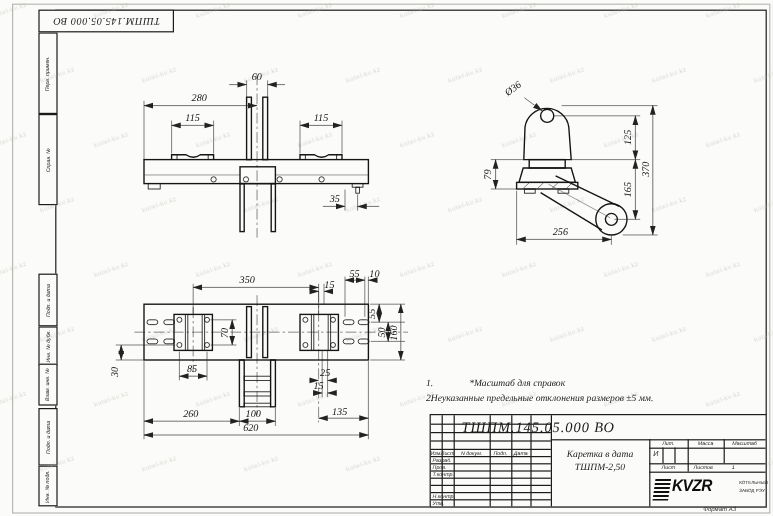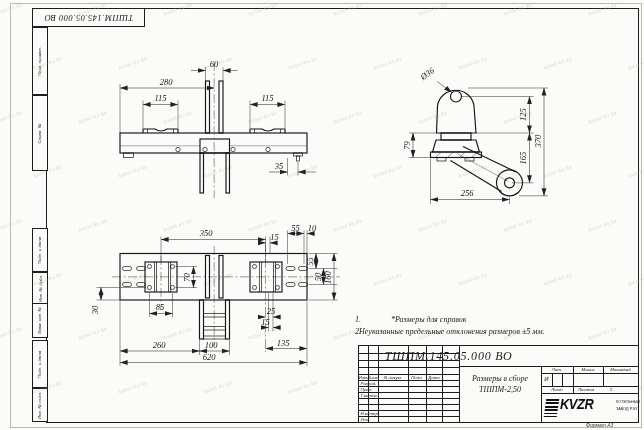--- a/index.html
+++ b/index.html
@@ -344,21 +344,21 @@
       <line class="dim" x1="199.5" y1="351" x2="229.5" y2="351" marker-start="url(#arr)" marker-end="url(#arr)"></line>
       <text class="dt" x="211" y="347.5">100</text>
       <line class="dim" x1="120" y1="362.5" x2="307" y2="362.5" marker-start="url(#arr)" marker-end="url(#arr)"></line>
       <text class="dt" x="209" y="359.5">620</text>
     </g>
   </svg>
 
   <div class="abs" style="left:355px;top:315px;z-index:3;">
     <div style="position:relative;">
       <span class="abs note-num" style="left:0;top:0;">1.</span>
-      <span class="abs note-text" style="left:36px;top:0;">*Размеры для справок</span>
+      <span class="abs note-text" style="left:36px;top:0;">*Масштаб для справок</span>
       <span class="abs note-num" style="left:0;top:12px;">2.</span>
       <span class="abs note-text" style="left:4px;top:12px;">Неуказанные предельные отклонения размеров  ±5 мм.</span>
     </div>
   </div>
 
   <div class="abs" id="tb">
 
     <div class="tbl" style="left:9px;top:0;width:1px;height:76px;"></div>
     <div class="tbl" style="left:19px;top:0;width:1px;height:76px;"></div>
     <div class="tbl" style="left:49px;top:0;width:1px;height:76px;"></div>
@@ -386,21 +386,21 @@
 
     <span class="tbt" style="left:1.5px;top:35px;">Разраб.</span>
     <span class="tbt" style="left:1.5px;top:41px;">Пров.</span>
     <span class="tbt" style="left:1.5px;top:47px;">Т.контр.</span>
     <span class="tbt" style="left:1.5px;top:65px;">Н.контр.</span>
     <span class="tbt" style="left:1.5px;top:71px;">Утв.</span>
 
     <div id="tb-docnum">ТШПМ.145.05.000  ВО</div>
     <div class="tbl" style="left:100px;top:20px;width:179px;height:1.3px;"></div>
 
-    <span class="tb-name" style="top:28px;">Размеры в сборе</span>
+    <span class="tb-name" style="top:28px;">Каретка в дата</span>
     <span class="tb-name" style="top:39px;">ТШПМ-2,50</span>
 
     <div class="tbl" style="left:182px;top:20px;width:1.3px;height:56px;"></div>
     <div class="tbl" style="left:182px;top:27px;width:97px;height:1px;"></div>
     <div class="tbl" style="left:182px;top:40px;width:97px;height:1px;"></div>
     <div class="tbl" style="left:182px;top:47px;width:97px;height:1.3px;"></div>
     <div class="tbl" style="left:214px;top:20px;width:1px;height:27px;"></div>
     <div class="tbl" style="left:244px;top:20px;width:1px;height:20px;"></div>
     <div class="tbl" style="left:192.6px;top:27px;width:1px;height:13px;"></div>
     <div class="tbl" style="left:203.3px;top:27px;width:1px;height:13px;"></div>

